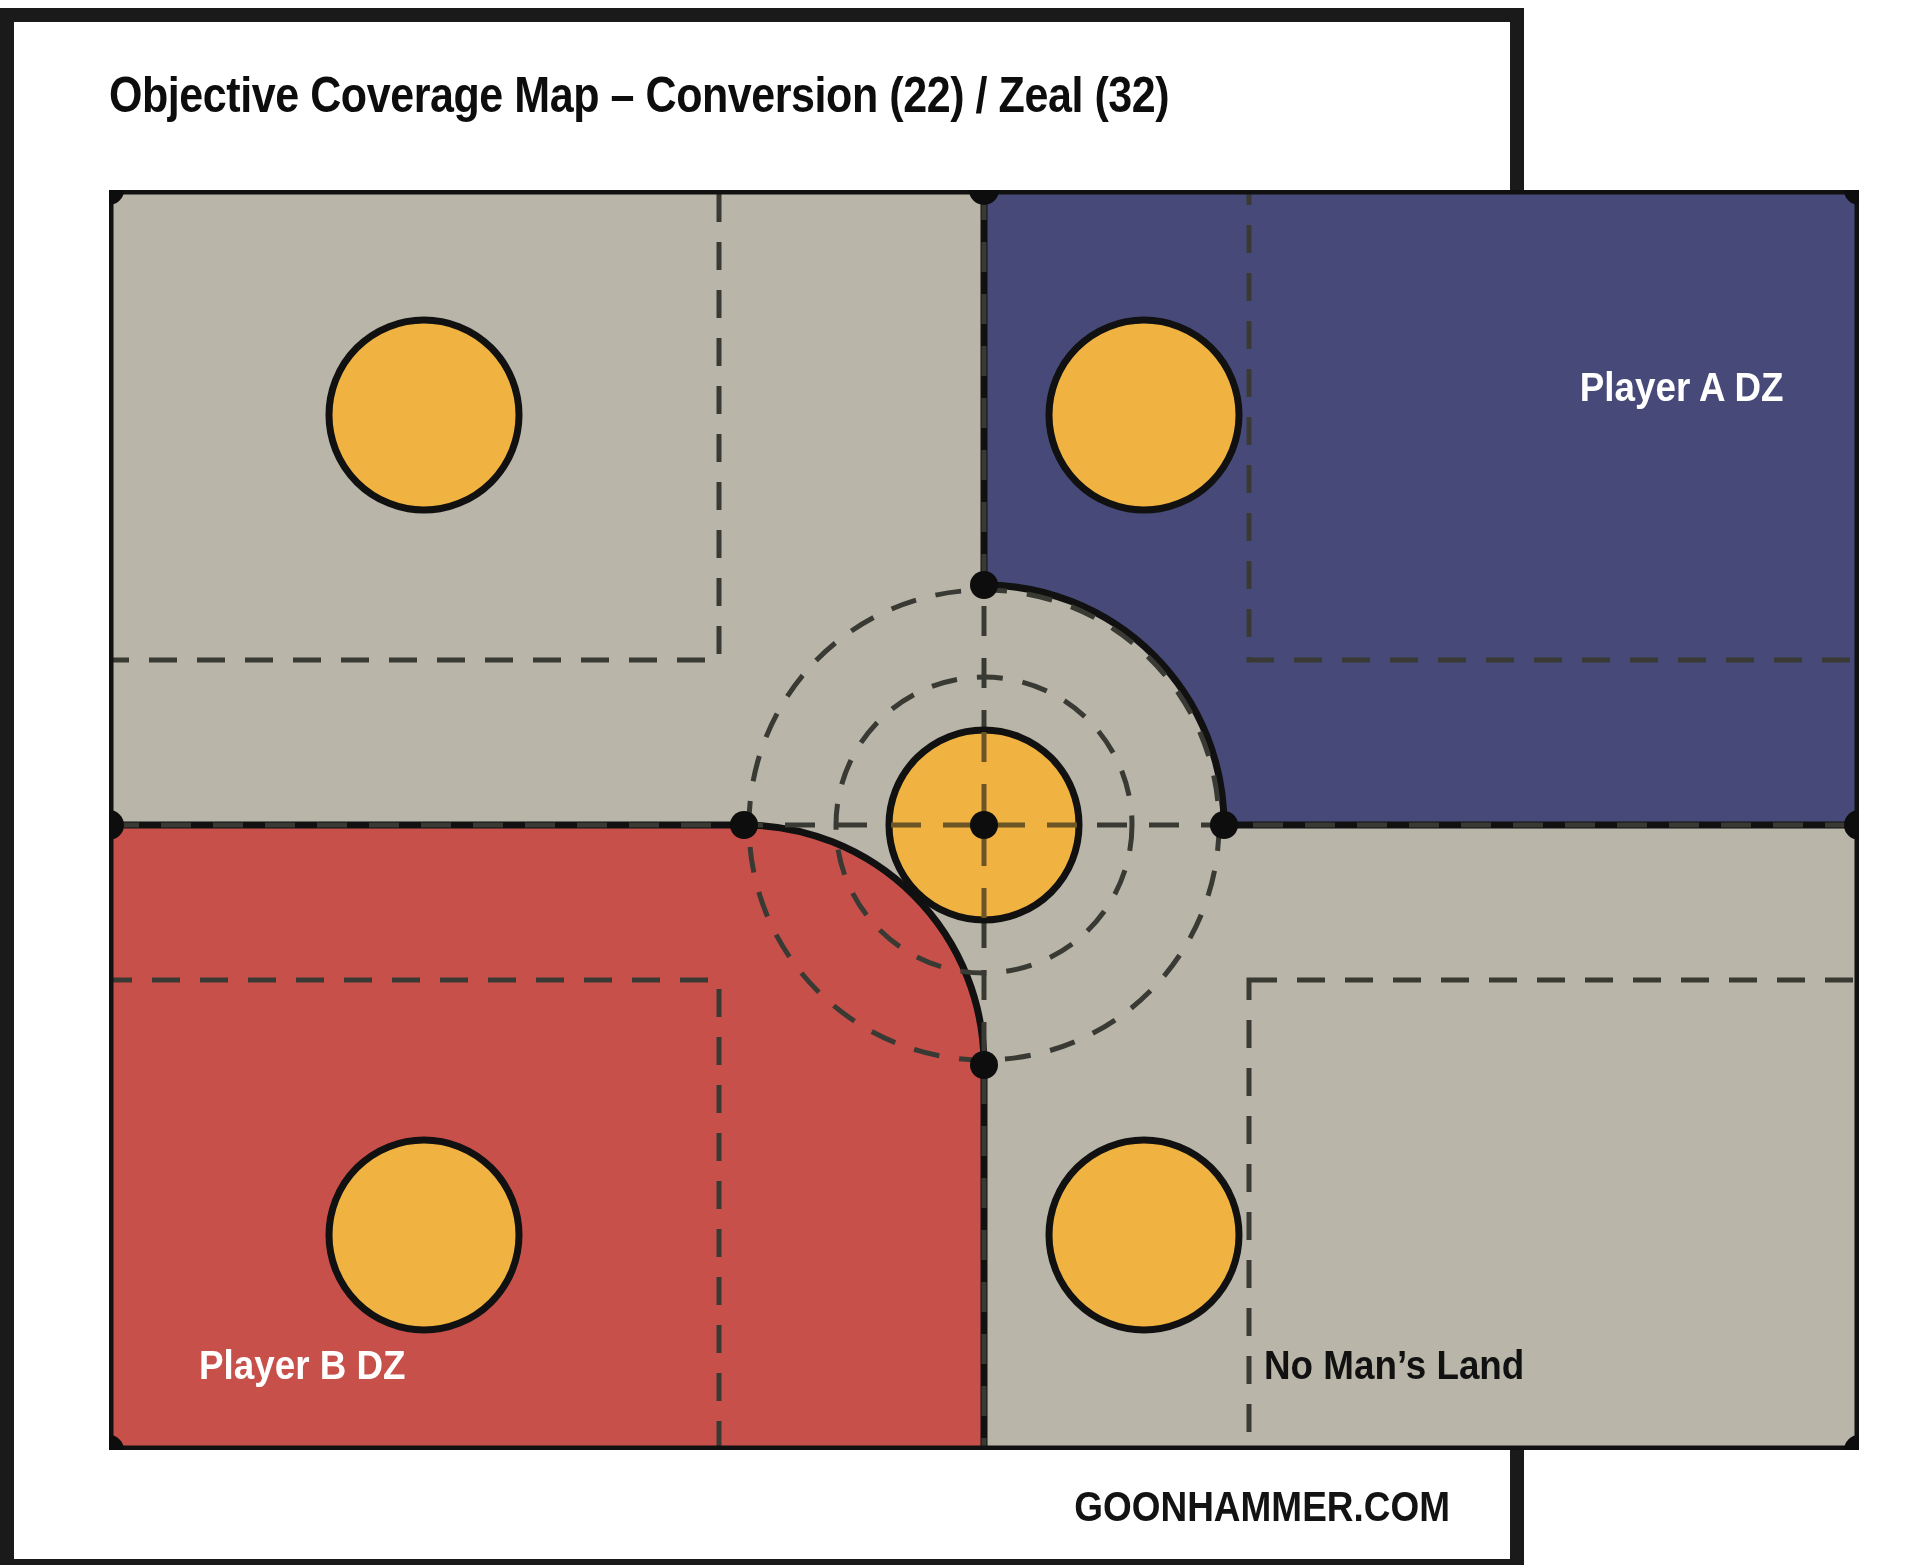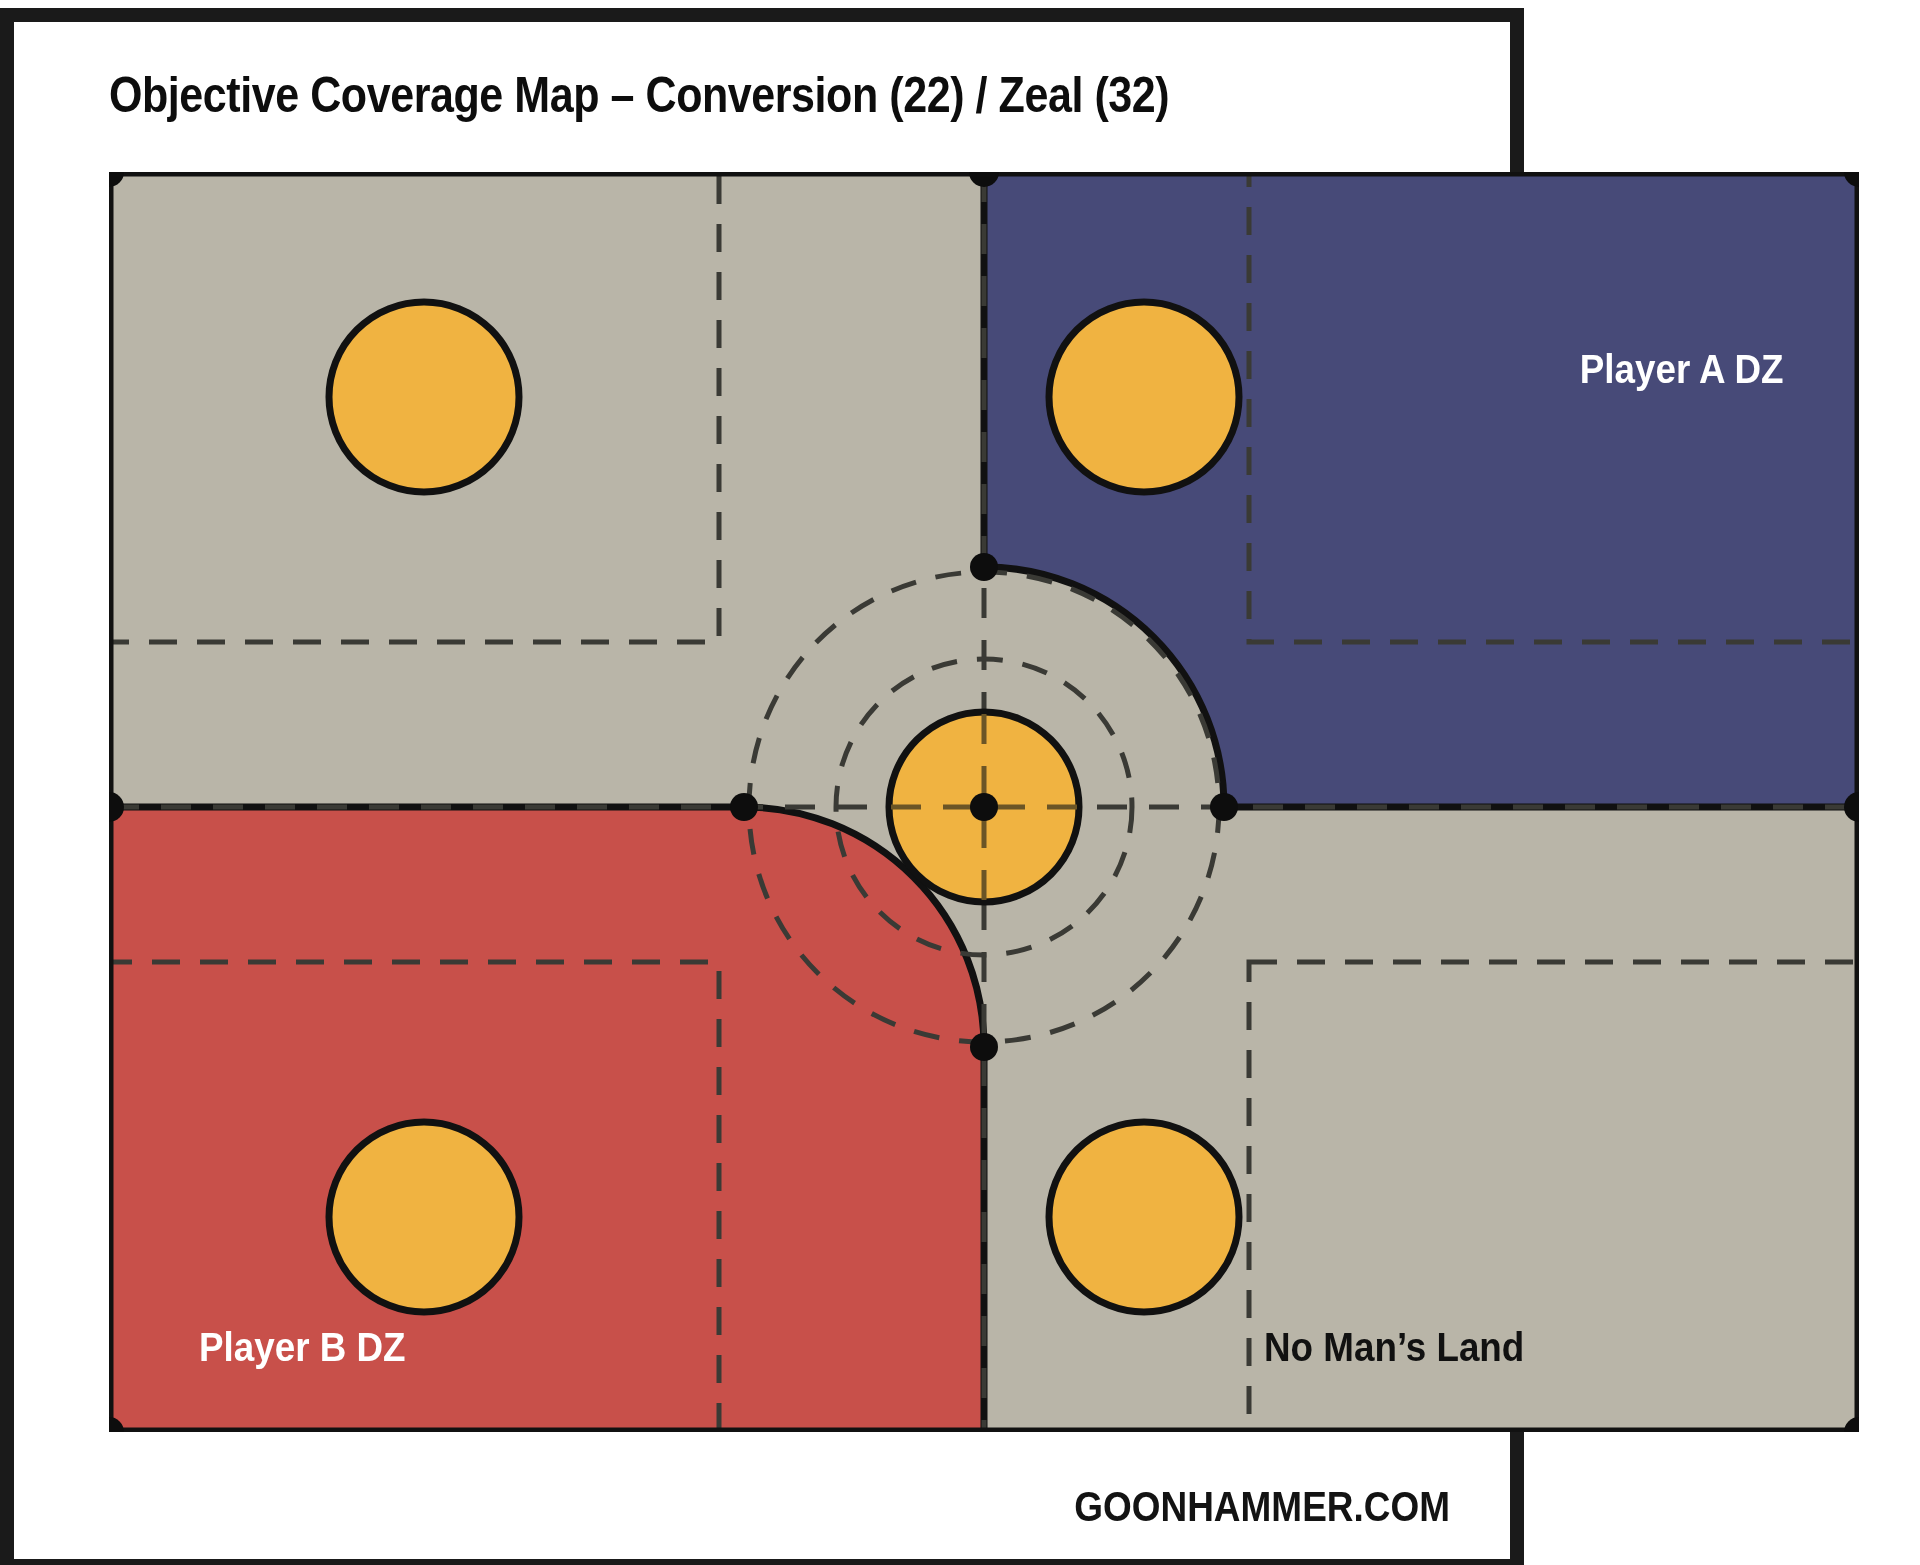--- a/index.html
+++ b/index.html
@@ -37,21 +37,21 @@
     font-weight:bold;
     letter-spacing:0px;
     color:#131313;
     white-space:nowrap;
     transform:scaleX(0.88);
     transform-origin:right center;
   }
   
   #map{
     position:absolute;
-    left:95px; top:150px;
+    left:95px; top:168px;
     width:1750px; height:1260px;
   }
   #map svg{display:block;width:100%;height:100%;}
   
   .zone-label{
     position:absolute;
     font-size:40px;
     font-weight:bold;
     white-space:nowrap;
     letter-spacing:0px;

